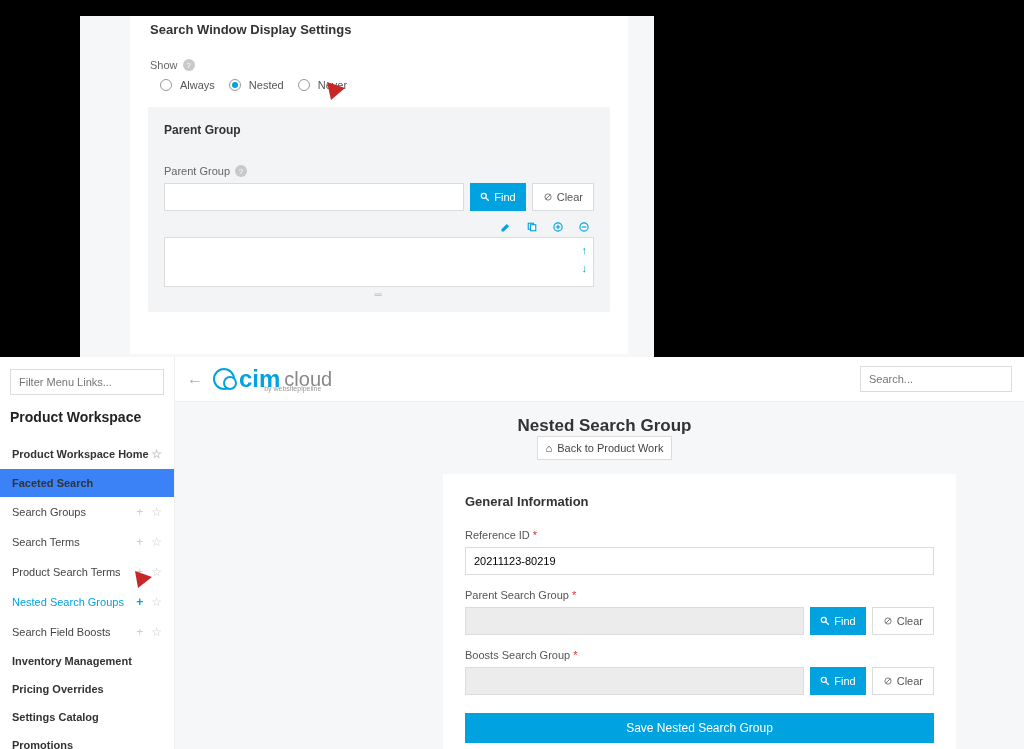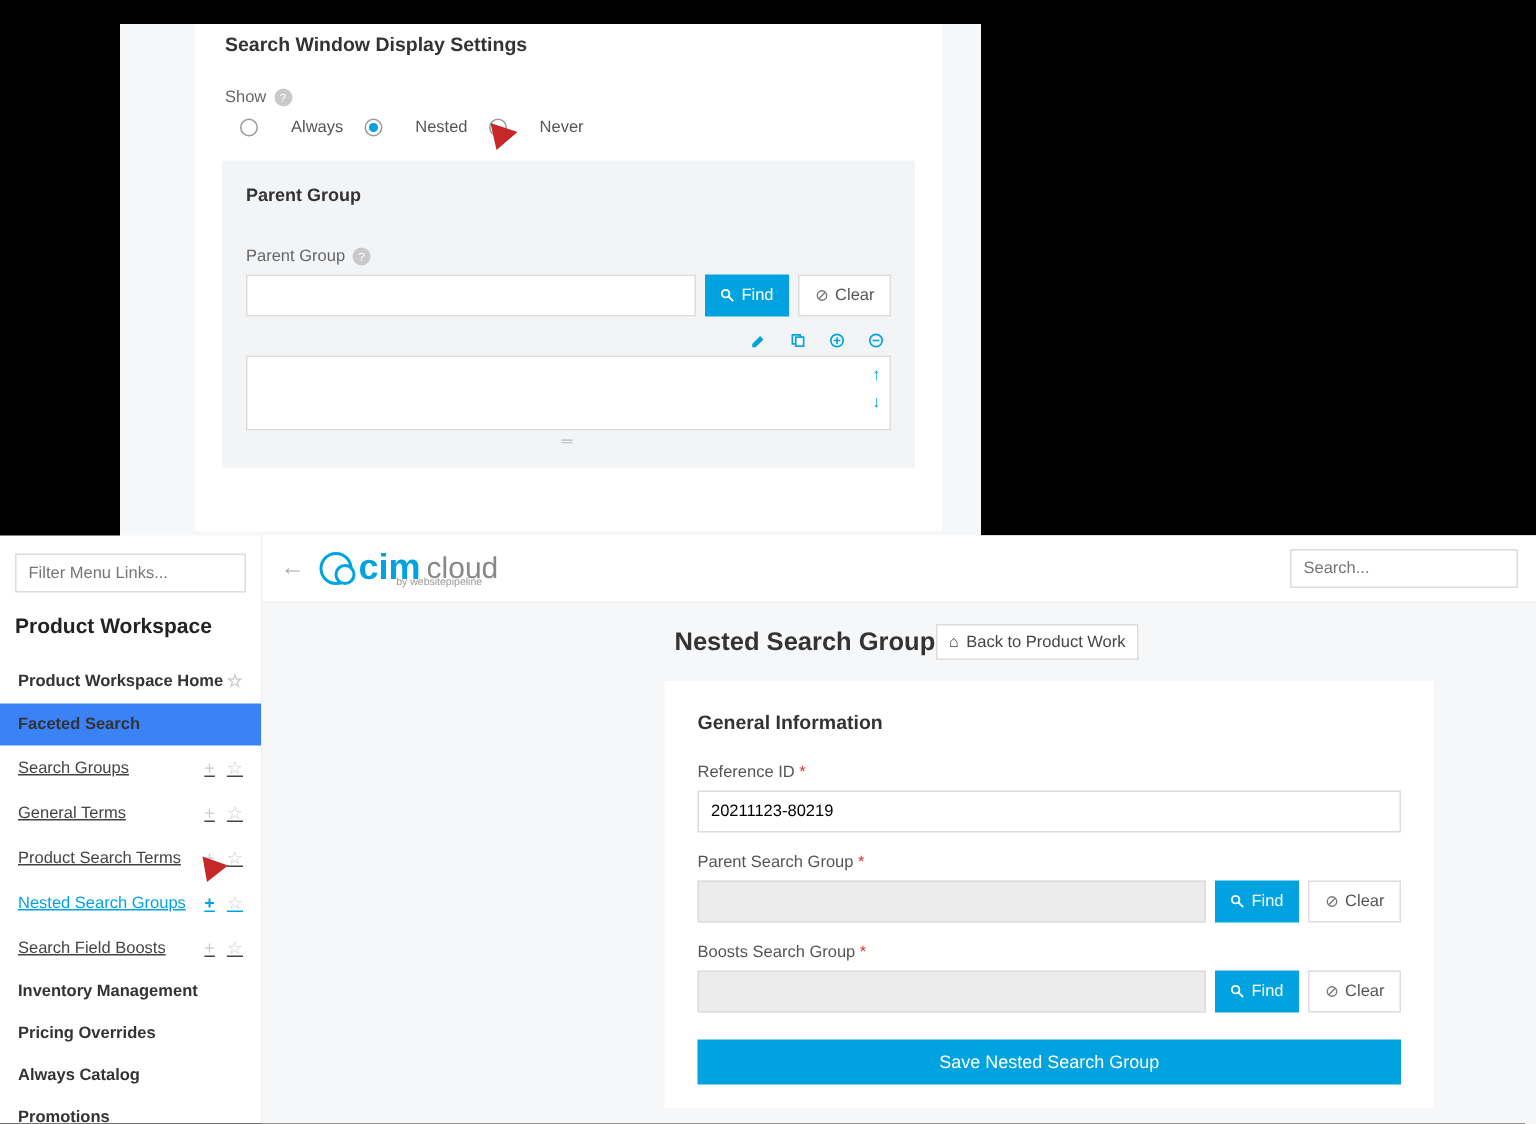--- a/index.html
+++ b/index.html
@@ -16,21 +16,21 @@
     background: #ffffff;
   }
   .upper-card-inner { padding: 6px 20px 0 20px; }
   .section-title { font-size: 13px; font-weight: bold; color: #333; margin-bottom: 22px; }
   .show-row { display: flex; align-items: center; font-size: 11px; color: #666; margin-bottom: 8px; }
   .help-circ {
     display: inline-flex; align-items: center; justify-content: center;
     width: 12px; height: 12px; border-radius: 50%; background: #c9c9c9; color: #fff; font-size: 8px; margin-left: 5px;
   }
   .radio-row { display: flex; gap: 14px; align-items: center; margin-left: 10px; margin-bottom: 16px; }
-  .radio-item { display: flex; align-items: center; gap: 22px; font-size: 11px; color: #555; }
+  .radio-item { display: flex; align-items: center; gap: 8px; font-size: 11px; color: #555; }
   .radio {
     width: 12px; height: 12px; border-radius: 50%; border: 1px solid #999; display: inline-flex;
     align-items: center; justify-content: center; background: #fff;
   }
   .radio.selected::after {
     content: ""; width: 6px; height: 6px; border-radius: 50%; background: #00a3e0;
   }
   .red-arrow1 { position: absolute; left: 195px; top: 64px; width: 22px; height: 22px; pointer-events:none; }
   .red-arrow-svg { display:block; }
   .parent-panel {
@@ -50,40 +50,40 @@
   .lb-arrows { position:absolute; right:6px; top:6px; display:flex; flex-direction:column; gap:6px; color:#00a3e0; font-size:11px; }
   .grip { text-align:center; color:#bbb; font-size:10px; letter-spacing:2px; margin-top:2px; }
 
   
   .lower { position:absolute; left:0; top:357px; width:1024px; height:392px; background:#fff; display:flex; }
   .sidebar { width:175px; flex:none; border-right:1px solid #eee; padding:12px 10px 0 10px; }
   .filter-input { width:100%; height:26px; border:1px solid #dcdcdc; font-size:11px; padding:0 8px; color:#888; margin-bottom:14px; }
   .ws-title { font-size:14px; font-weight:bold; color:#222; margin-bottom:14px; }
   .nav-item { display:flex; align-items:center; justify-content:space-between; font-size:11px; color:#333; padding:8px 2px; cursor:pointer; }
   .nav-item.bold { font-weight:bold; }
-  .nav-item.sub { font-weight:normal; color:#444;text-decoration:underline; }
+  .nav-item.sub { font-weight:normal; color:#444; }
   .nav-item.active-section { background:#3b82f6; margin:0 -10px; padding:8px 12px; font-weight:bold; }
   .nav-item.selected { color:#00a3e0; }
   .nav-icons { display:flex; gap:8px; color:#ccc; align-items:center; font-size:12px; }
   .plus-blue { color:#00a3e0; font-weight:bold; }
   .star { font-size:12px; }
   .red-arrow2 { position:absolute; pointer-events:none; }
 
   .main { flex:1; background:#f6f7f9; position:relative; }
   .topbar { height:45px; background:#fff; border-bottom:1px solid #eee; display:flex; align-items:center; padding:0 12px; gap:10px; }
   .back-arrow { width:16px; color:#aaa; font-size:16px; cursor:pointer; }
   .logo { display:flex; align-items:center; gap:4px; }
   .logo-circ { width:22px; height:22px; border:2px solid #00a3e0; border-radius:50%; position:relative; }
   .logo-circ::after { content:""; position:absolute; width:10px; height:10px; border:2px solid #00a3e0; border-radius:50%; right:-4px; bottom:-2px; background:#fff; }
   .logo-text1 { font-size:24px; font-weight:bold; color:#00a3e0; letter-spacing:0; }
   .logo-text2 { font-size:20px; color:#888; }
   .logo-tag { font-size:7px; color:#999; margin-left:-78px; margin-top:18px; }
   .search-box { margin-left:auto; width:152px; height:26px; border:1px solid #dcdcdc; font-size:11px; padding:0 8px; color:#888; }
 
-  .page-title-row { display:flex; align-items:center; justify-content:center; padding:14px 8px 14px 18px; }
+  .page-title-row { display:flex; align-items:center; justify-content:flex-end; padding:14px 8px 14px 18px;flex-direction:column; }
   .page-title { font-size:17px; font-weight:bold; color:#333; }
   .back-btn { background:#fff; border:1px solid #dcdcdc; padding:5px 8px; font-size:11px; color:#444; display:flex; align-items:center; gap:5px; cursor:pointer; }
   .home-ico { font-size:11px; }
 
   .form-card { background:#fff; margin:0 68px 0 268px; padding:20px 22px 16px 22px; }
   .form-title { font-size:13px; font-weight:bold; color:#333; margin-bottom:20px; }
   .field-label { font-size:11px; color:#555; margin-bottom:6px; }
   .req { color:#d33; margin-left:3px; }
   .field-input { width:100%; height:28px; border:1px solid #dcdcdc; font-size:11px; padding:0 8px; background:#fff; }
   .field-input.gray { background:#ececec; }
@@ -210,21 +210,21 @@
             <span class="nav-icons"></span>
           </div>
           <div class="nav-item sub">
             <span>Search Groups</span>
             <span class="nav-icons">
               <span>+</span>
               <span class="star">☆</span>
             </span>
           </div>
           <div class="nav-item sub">
-            <span>General Terms</span>
+            <span>Search Terms</span>
             <span class="nav-icons">
               <span>+</span>
               <span class="star">☆</span>
             </span>
           </div>
           <div class="nav-item sub">
             <span>Product Search Terms</span>
             <span class="nav-icons">
               <span>+</span>
               <span class="star">☆</span>
@@ -246,21 +246,21 @@
           </div>
           <div class="nav-item bold">
             <span>Inventory Management</span>
             <span class="nav-icons"></span>
           </div>
           <div class="nav-item bold">
             <span>Pricing Overrides</span>
             <span class="nav-icons"></span>
           </div>
           <div class="nav-item bold">
-            <span>Always Catalog</span>
+            <span>Settings Catalog</span>
             <span class="nav-icons"></span>
           </div>
           <div class="nav-item bold">
             <span>Promotions</span>
             <span class="nav-icons"></span>
           </div>
         </div>
     </div>
 
     <div class="main">

